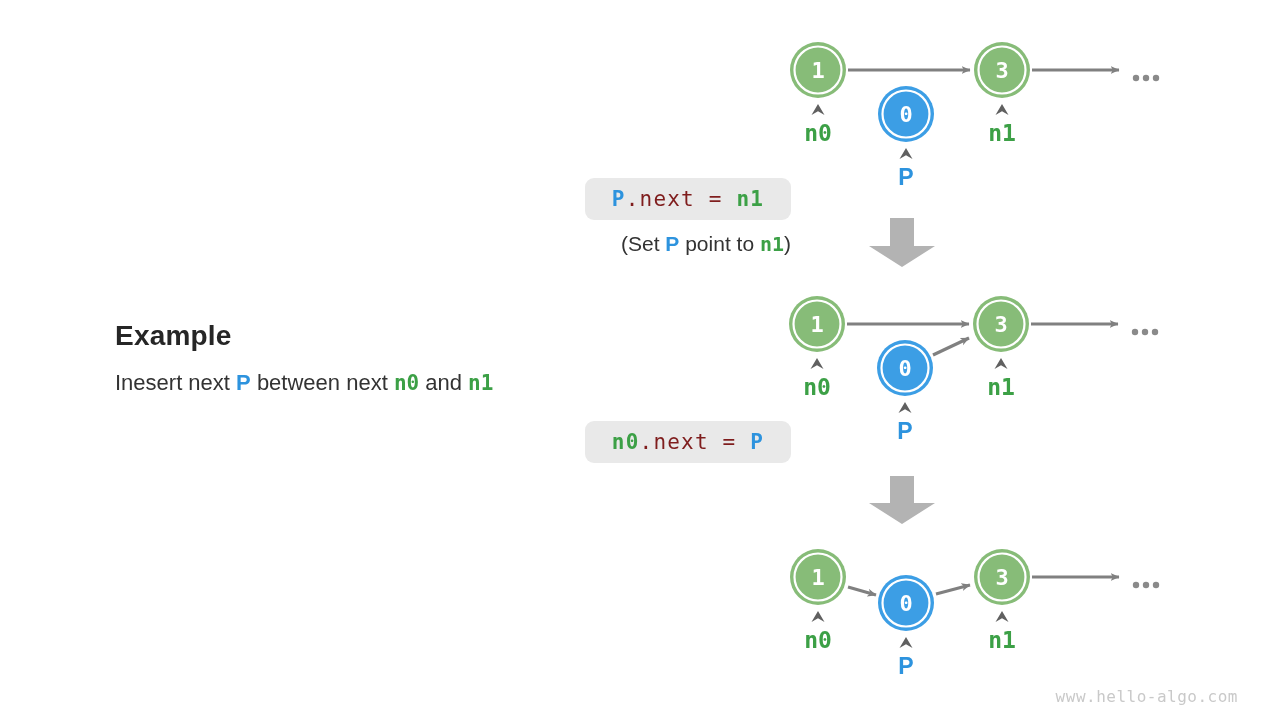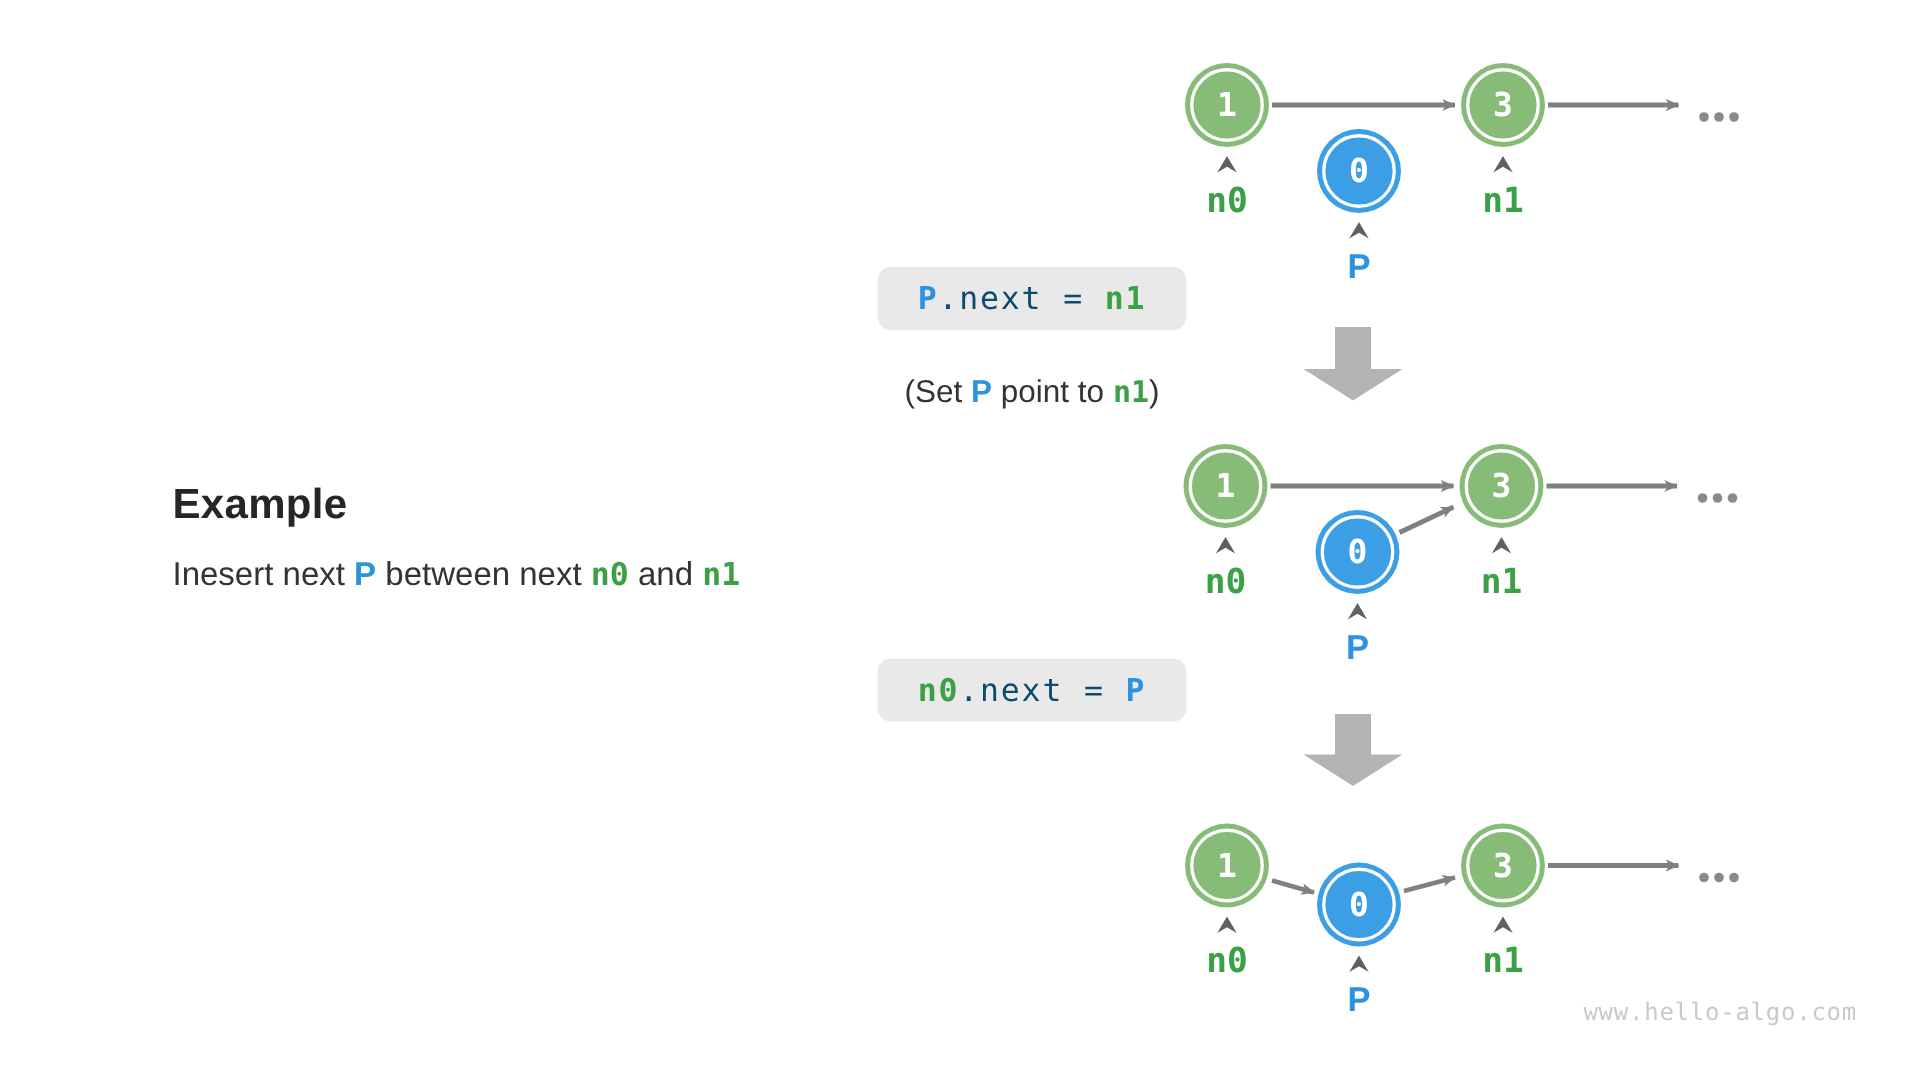--- a/index.html
+++ b/index.html
@@ -15,46 +15,46 @@
     margin:0; font-size:28px; font-weight:700; color:#262626;
     letter-spacing:0.2px;
   }
   .example-sentence {
     margin:18px 0 0 0; font-size:22px; color:#333333; white-space:nowrap;
   }
 
   
   .step { position:absolute; left:585px; width:206px; text-align:center; }
   .step-1 { top:178px; }
-  .step-2 { top:439px; }
+  .step-2 { top:421px; }
   .codebox {
     height:42px; border-radius:9px; background:#E9E9E9;
     display:flex; align-items:center; justify-content:center;
     font-family:"DejaVu Sans Mono", monospace;
     font-size:21px; letter-spacing:1.2px; white-space:pre;
   }
   .caption {
-    margin-top:29px; font-size:21px; color:#343434; white-space:nowrap;
+    margin-top:12px; font-size:21px; color:#343434; white-space:nowrap;text-align:right;
   }
 
   
   .tok-plain      { color:#333333; }
   .tok-blue-bold  { color:#2D93DE; font-weight:700; }
   .tok-green-mono { color:#3CA046; font-weight:700; font-family:"DejaVu Sans Mono", monospace; }
   .tok-blue-mono  { color:#2D93DE; font-weight:700; }
-  .tok-dark-mono  { color:#0c4a6e; }
+  .tok-dark-mono  { color:#7f1d1d; }
   .example-sentence .tok-green-mono { font-size:21px; }
   .caption .tok-green-mono { font-size:20px; }
 
   
   #diagram-svg { position:absolute; left:0; top:0; }
 
   
   .watermark {
-    position:absolute; right:42px; bottom:36px;
+    position:absolute; right:42px; bottom:14px;
     font-family:"DejaVu Sans Mono", monospace; font-size:16px;
     color:#C9C9C9; letter-spacing:0.5px;
   }
 </style>
 </head>
 <body>
 
 <div class="example-block">
   <h2 class="example-heading">Example</h2>
   <p class="example-sentence"><span class="tok-plain">Inesert next </span><span class="tok-blue-bold">P</span><span class="tok-plain"> between next </span><span class="tok-green-mono">n0</span><span class="tok-plain"> and </span><span class="tok-green-mono">n1</span></p>

